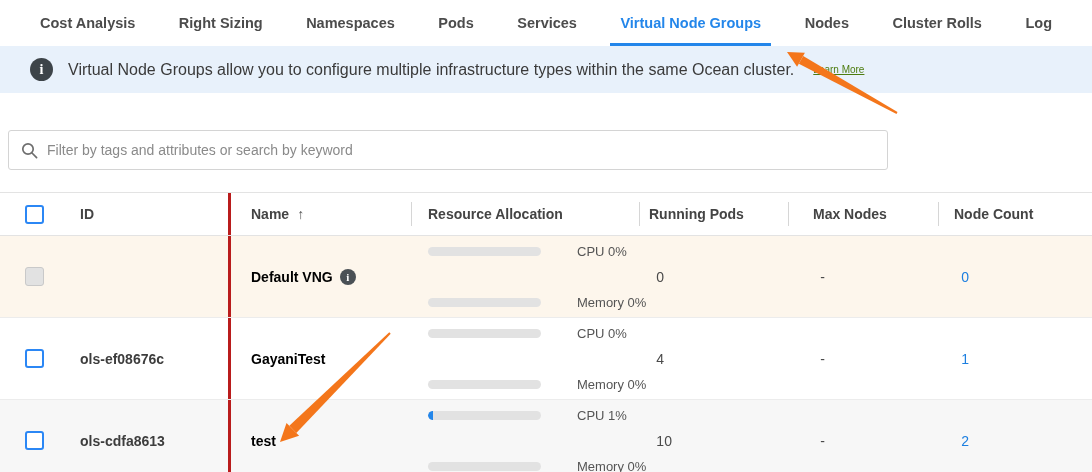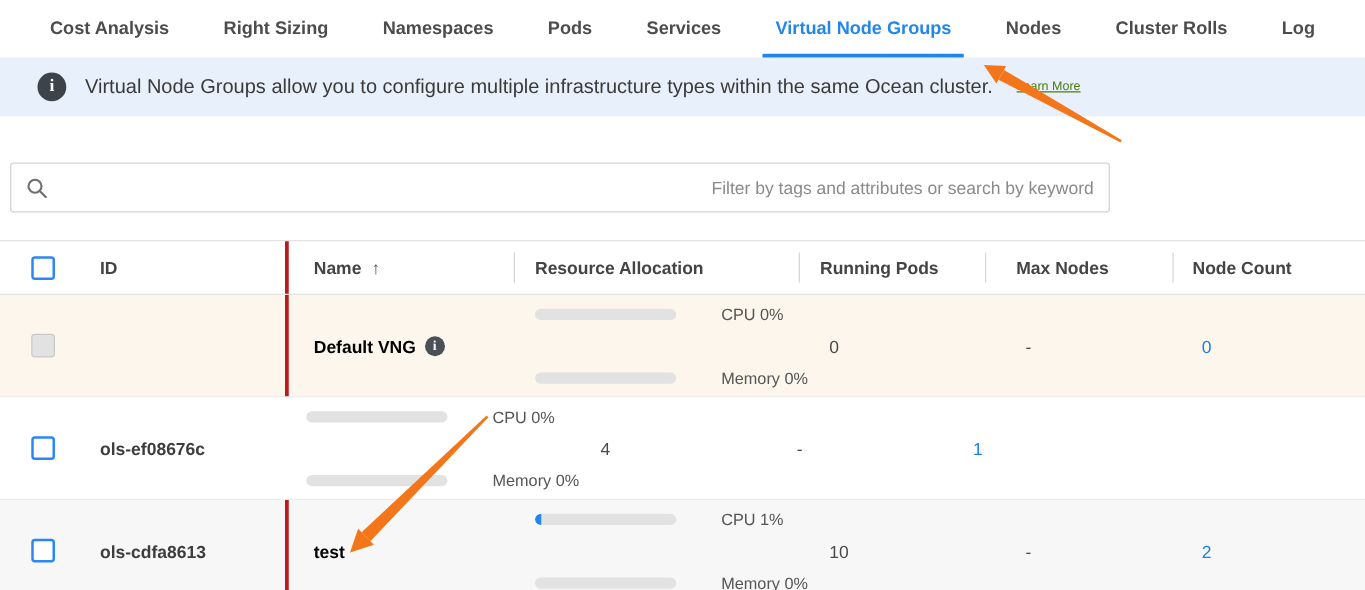--- a/index.html
+++ b/index.html
@@ -14,33 +14,33 @@
 
   
   .banner { display:flex; align-items:center; height:47px; background:#e8f1fb; padding:0 30px; gap:15px; }
   .banner-icon { flex:0 0 auto; width:23px; height:23px; border-radius:50%; background:#3d4449; color:#fff; display:flex; align-items:center; justify-content:center; font-size:14px; font-weight:bold; font-family:"Liberation Serif","DejaVu Serif",serif; }
   .banner-text { font-size:16px; color:#3a3a3a; }
   .banner-link { font-size:10px; color:#4d7c0f; text-decoration:underline; margin-left:4px; cursor:pointer; }
 
   
   .search-wrap { margin:37px 0 0 8px; width:880px; height:40px; border:1px solid #d4d4d4; border-radius:3px; background:#fff; display:flex; align-items:center; padding:0 12px; gap:9px; }
   .search-wrap svg { flex:0 0 auto; }
-  .search-input { border:none; outline:none; flex:1; font-size:14px; color:#333; font-family:inherit; background:transparent;text-align:right; }
+  .search-input { border:none; outline:none; flex:1; font-size:14px; color:#333; font-family:inherit; background:transparent; }
   .search-input::placeholder { color:#8a8a8a; }
 
   
   .table { margin-top:22px; width:1092px; }
   .trow { display:flex; align-items:center; }
   .thead { height:44px; border-top:1px solid #e3e3e3; border-bottom:1px solid #e3e3e3; font-size:14px; font-weight:600; color:#444;text-align:right; }
   .cell { flex:0 0 auto; height:100%; display:flex; align-items:center; position:relative; }
   .c-check { flex-basis:62px; padding-left:25px; }
   .c-id    { flex-basis:166px; padding-left:18px; }
   .c-name  { flex-basis:183px; padding-left:20px; border-left:3px solid #b91c1c; }
   .c-res   { flex-basis:228px; padding-left:17px; }
-  .c-pods  { flex-basis:149px; padding-left:17px; }
+  .c-pods  { flex-basis:149px; padding-left:10px; }
   .c-max   { flex-basis:150px; padding-left:25px; }
   .c-count { flex-basis:154px; padding-left:16px; }
   .hdiv::before { content:""; position:absolute; left:0; top:50%; transform:translateY(-50%); width:1px; height:24px; background:#d6d6d6; }
   .sort-arrow { margin-left:8px; font-size:14px; color:#555; font-weight:400; }
 
   .row { height:82px; border-bottom:1px solid #ececec; font-size:14px; color:#4a4a4a; background:#fff; }
   .row.bg-cream { background:#fdf6ec; }
   .row.bg-grey  { background:#f7f7f7; }
 
   .checkbox { width:19px; height:19px; border:2px solid #2b87f5; border-radius:3px; background:#fff; cursor:pointer; }
@@ -151,20 +151,23 @@
         </div>
     </div>
 
     <div class="trow row">
       <div class="cell c-check">
           <span class="checkbox"></span>
         </div>
       <div class="cell c-id">
           <span class="id-text">ols-ef08676c</span>
         </div>
+      <div class="cell c-name">
+        <a class="name-link">GayaniTest</a>
+      </div>
       <div class="cell c-res">
         <div class="res-grid">
           <div class="bar">
               <div class="bar-fill" style="width: 0%;"></div>
             </div>
           <span class="res-label">CPU 0%</span>
           <div class="bar">
               <div class="bar-fill" style="width: 0%;"></div>
             </div>
           <span class="res-label">Memory 0%</span>

